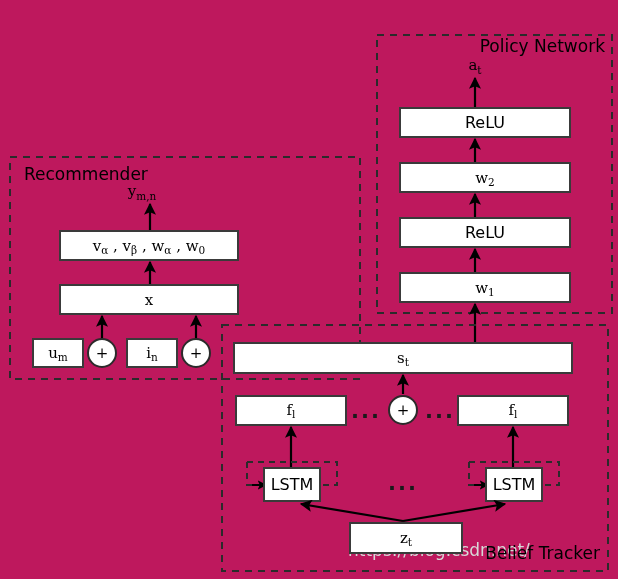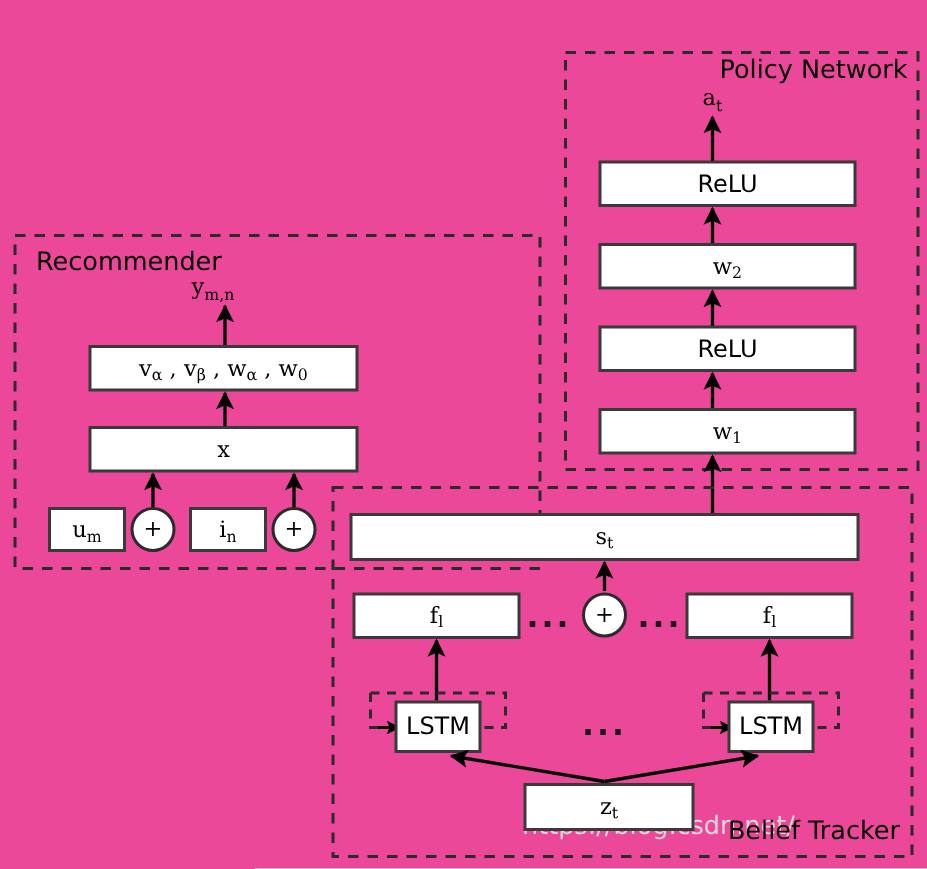--- a/index.html
+++ b/index.html
@@ -7,21 +7,21 @@
     padding: 0;
     background: #ffffff;
   }
   body {
     font-family: "DejaVu Sans", sans-serif;
   }
   #diagram-root {
     position: relative;
     width: 618px;
     height: 579px;
-    background: #ec4899;
+    background: #be185d;
     overflow: hidden;
   }
   svg#diagram {
     display: block;
     width: 618px;
     height: 579px;
   }
   .solid-box {
     fill: #ffffff;
     stroke: #3a3a3a;

